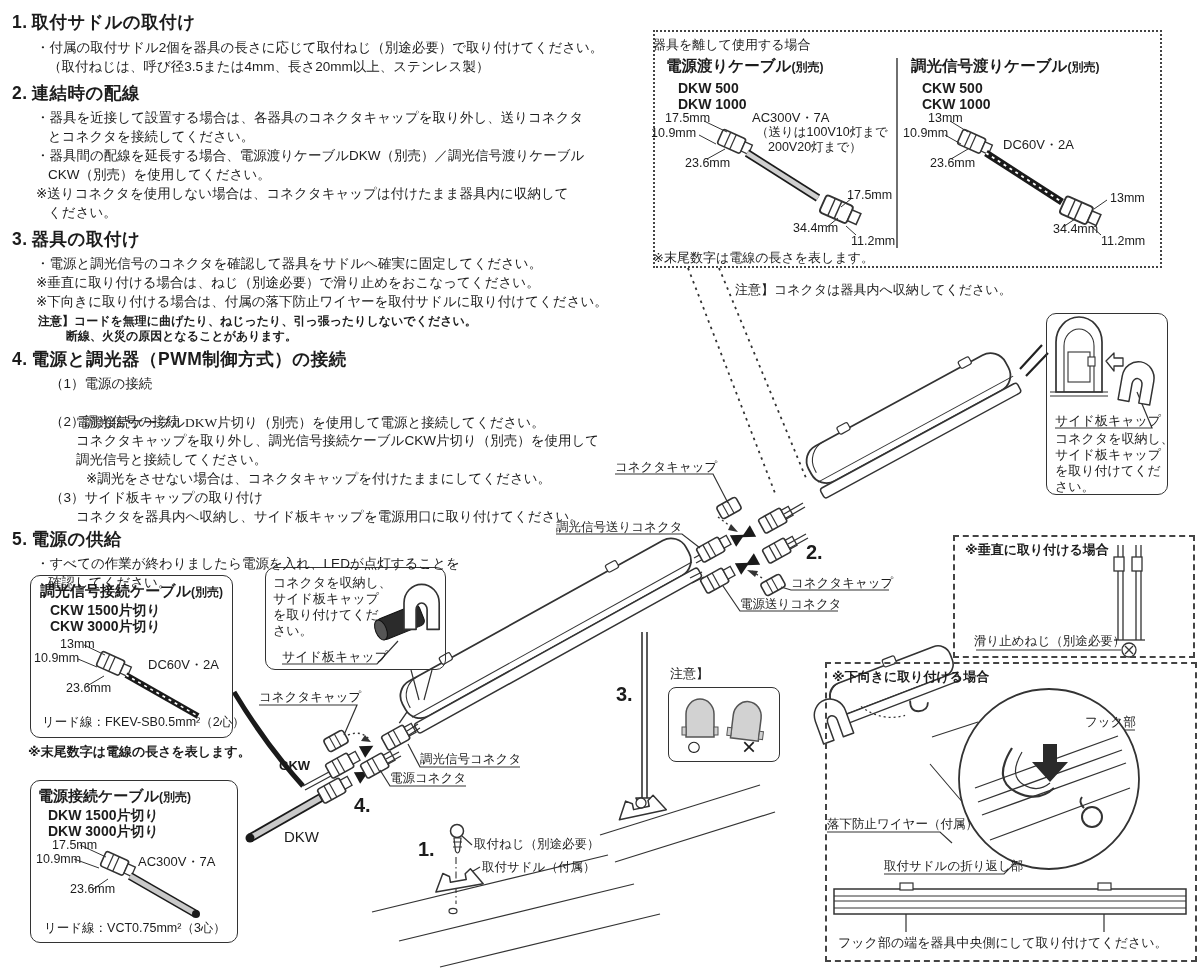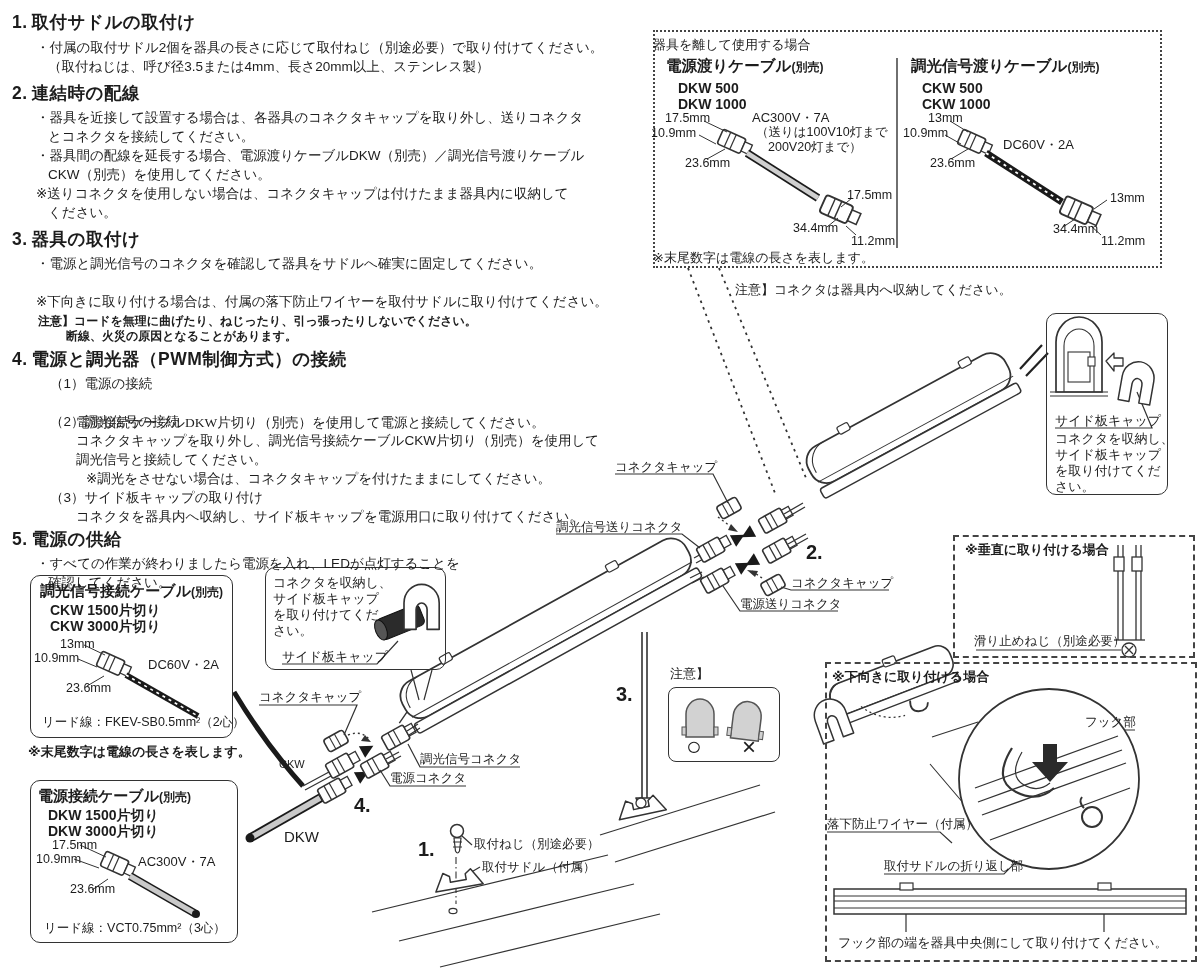--- a/index.html
+++ b/index.html
@@ -307,20 +307,21 @@
 <div class="abs t" style="left:48px;top:58px;">（取付ねじは、呼び径3.5または4mm、長さ20mm以上、ステンレス製）</div>
 <div class="abs h" style="left:12px;top:81px;"><span class="n">2.</span><span>連結時の配線</span></div>
 <div class="abs t" style="left:36px;top:109px;">・器具を近接して設置する場合は、各器具のコネクタキャップを取り外し、送りコネクタ</div>
 <div class="abs t" style="left:48px;top:128px;">とコネクタを接続してください。</div>
 <div class="abs t" style="left:36px;top:147px;">・器具間の配線を延長する場合、電源渡りケーブルDKW（別売）／調光信号渡りケーブル</div>
 <div class="abs t" style="left:48px;top:166px;">CKW（別売）を使用してください。</div>
 <div class="abs t" style="left:36px;top:185px;">※送りコネクタを使用しない場合は、コネクタキャップは付けたまま器具内に収納して</div>
 <div class="abs t" style="left:48px;top:204px;">ください。</div>
 <div class="abs h" style="left:12px;top:227px;"><span class="n">3.</span><span>器具の取付け</span></div>
 <div class="abs t" style="left:36px;top:255px;">・電源と調光信号のコネクタを確認して器具をサドルへ確実に固定してください。</div>
+<div class="abs t" style="left:36px;top:274px;">※垂直に取り付ける場合は、ねじ（別途必要）で滑り止めをおこなってください。</div>
 <div class="abs t" style="left:36px;top:293px;">※下向きに取り付ける場合は、付属の落下防止ワイヤーを取付サドルに取り付けてください。</div>
 <div class="abs small" style="left:38px;top:313px;">注意】コードを無理に曲げたり、ねじったり、引っ張ったりしないでください。</div>
 <div class="abs small" style="left:66px;top:328px;">断線、火災の原因となることがあります。</div>
 <div class="abs h" style="left:12px;top:347px;"><span class="n">4.</span><span>電源と調光器（PWM制御方式）の接続</span></div>
 <div class="abs t" style="left:50px;top:375px;">（1）電源の接続</div>
 <div class="abs t" style="left:76px;top:414px;font-family:Liberation Serif, serif;">電源接続ケーブルDKW片切り（別売）を使用して電源と接続してください。</div>
 <div class="abs t" style="left:50px;top:413px;">（2）調光信号の接続</div>
 <div class="abs t" style="left:76px;top:432px;text-align:center;">コネクタキャップを取り外し、調光信号接続ケーブルCKW片切り（別売）を使用して</div>
 <div class="abs t" style="left:76px;top:451px;">調光信号と接続してください。</div>
 <div class="abs t" style="left:86px;top:470px;">※調光をさせない場合は、コネクタキャップを付けたままにしてください。</div>
@@ -355,21 +356,21 @@
 <div class="abs dim" style="left:1101px;top:234px;">11.2mm</div>
 <div class="abs lbl13 ctr" style="left:653px;top:249px;width:509px;">※末尾数字は電線の長さを表します。</div>
 <div class="abs lbl13" style="left:735px;top:281px;">注意】コネクタは器具内へ収納してください。</div>
 
 <div class="abs lbl" style="left:615px;top:459px;">コネクタキャップ</div>
 <div class="abs lbl" style="left:556px;top:519px;font-family:Liberation Serif, serif;">調光信号送りコネクタ</div>
 <div class="abs big" style="left:806px;top:541px;">2.</div>
 <div class="abs lbl" style="left:791px;top:575px;">コネクタキャップ</div>
 <div class="abs lbl" style="left:740px;top:596px;">電源送りコネクタ</div>
 <div class="abs lbl" style="left:259px;top:689px;">コネクタキャップ</div>
-<div class="abs lbl15" style="left:279px;top:758px;font-weight:normal;font-size:11px;">CKW</div>
+<div class="abs lbl15" style="left:279px;top:758px;font-weight:bold;font-size:13px;">CKW</div>
 <div class="abs lbl" style="left:420px;top:751px;">調光信号コネクタ</div>
 <div class="abs lbl" style="left:390px;top:770px;">電源コネクタ</div>
 <div class="abs big" style="left:354px;top:794px;">4.</div>
 <div class="abs" style="left:284px;top:828px;font-size:15px;">DKW</div>
 <div class="abs big" style="left:418px;top:838px;">1.</div>
 <div class="abs lbl" style="left:474px;top:836px;">取付ねじ（別途必要）</div>
 <div class="abs lbl" style="left:482px;top:859px;">取付サドル（付属）</div>
 <div class="abs big" style="left:616px;top:683px;">3.</div>
 <div class="abs lbl13" style="left:670px;top:665px;">注意】</div>
 <div class="abs" style="left:686px;top:731px;font-size:26px;">○</div>

